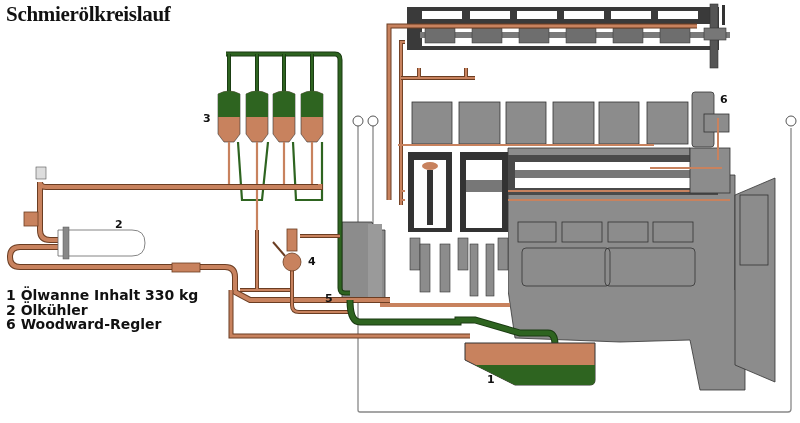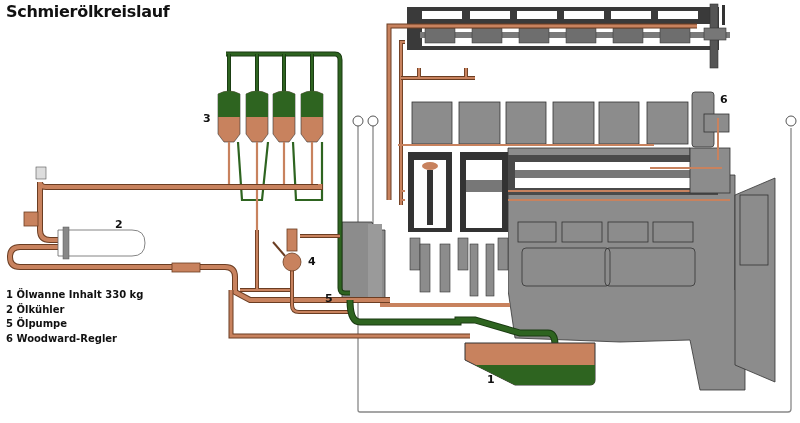--- a/index.html
+++ b/index.html
@@ -1,31 +1,30 @@
 <!DOCTYPE html>
 <html><head>
 <meta charset="utf-8">
 <style>
   html, body { margin: 0; padding: 0; background: #ffffff; }
   body { width: 800px; height: 423px; overflow: hidden; position: relative; font-family: "DejaVu Sans", sans-serif; }
-  #title { position: absolute; left: 6px; top: 2px; font-size: 16px; font-weight: bold; color: #111; letter-spacing: -0.3px; }
-  #legend { position: absolute; left: 6px; top: 288px; font-size: 10px; font-weight: bold; color: #111; line-height: 14.7px; }
+  #title { position: absolute; left: 6px; top: 2px; font-size: 21px; font-weight: bold; color: #111; letter-spacing: -0.3px; font-family: Liberation Serif, serif; }
+  #legend { position: absolute; left: 6px; top: 288px; font-size: 14px; font-weight: bold; color: #111; line-height: 14.7px; }
   #legend div { white-space: nowrap; }
   svg#diagram { position: absolute; left: 0; top: 0; }
   .lbl { font-family: "DejaVu Sans", sans-serif; font-weight: bold; font-size: 11px; fill: #111; }
 </style>
 </head>
 <body>
 
 <div id="title">Schmierölkreislauf</div>
 
 <div id="legend">
   <div><span>1</span> <span>Ölwanne Inhalt 330 kg</span></div>
   <div><span>2</span> <span>Ölkühler</span></div>
-  <div><span>5</span> <span>Ölpumpe</span></div>
   <div><span>6</span> <span>Woodward-Regler</span></div>
 </div>
 
 <svg id="diagram" width="800" height="423" viewBox="0 0 800 423">
   <defs>
     <style>
       .cu { stroke: #c8825e; fill: none; }
       .cuo { stroke: #6b3d22; fill: none; }
       .gr { stroke: #2e6420; fill: none; }
       .gro { stroke: #1a3a12; fill: none; }

